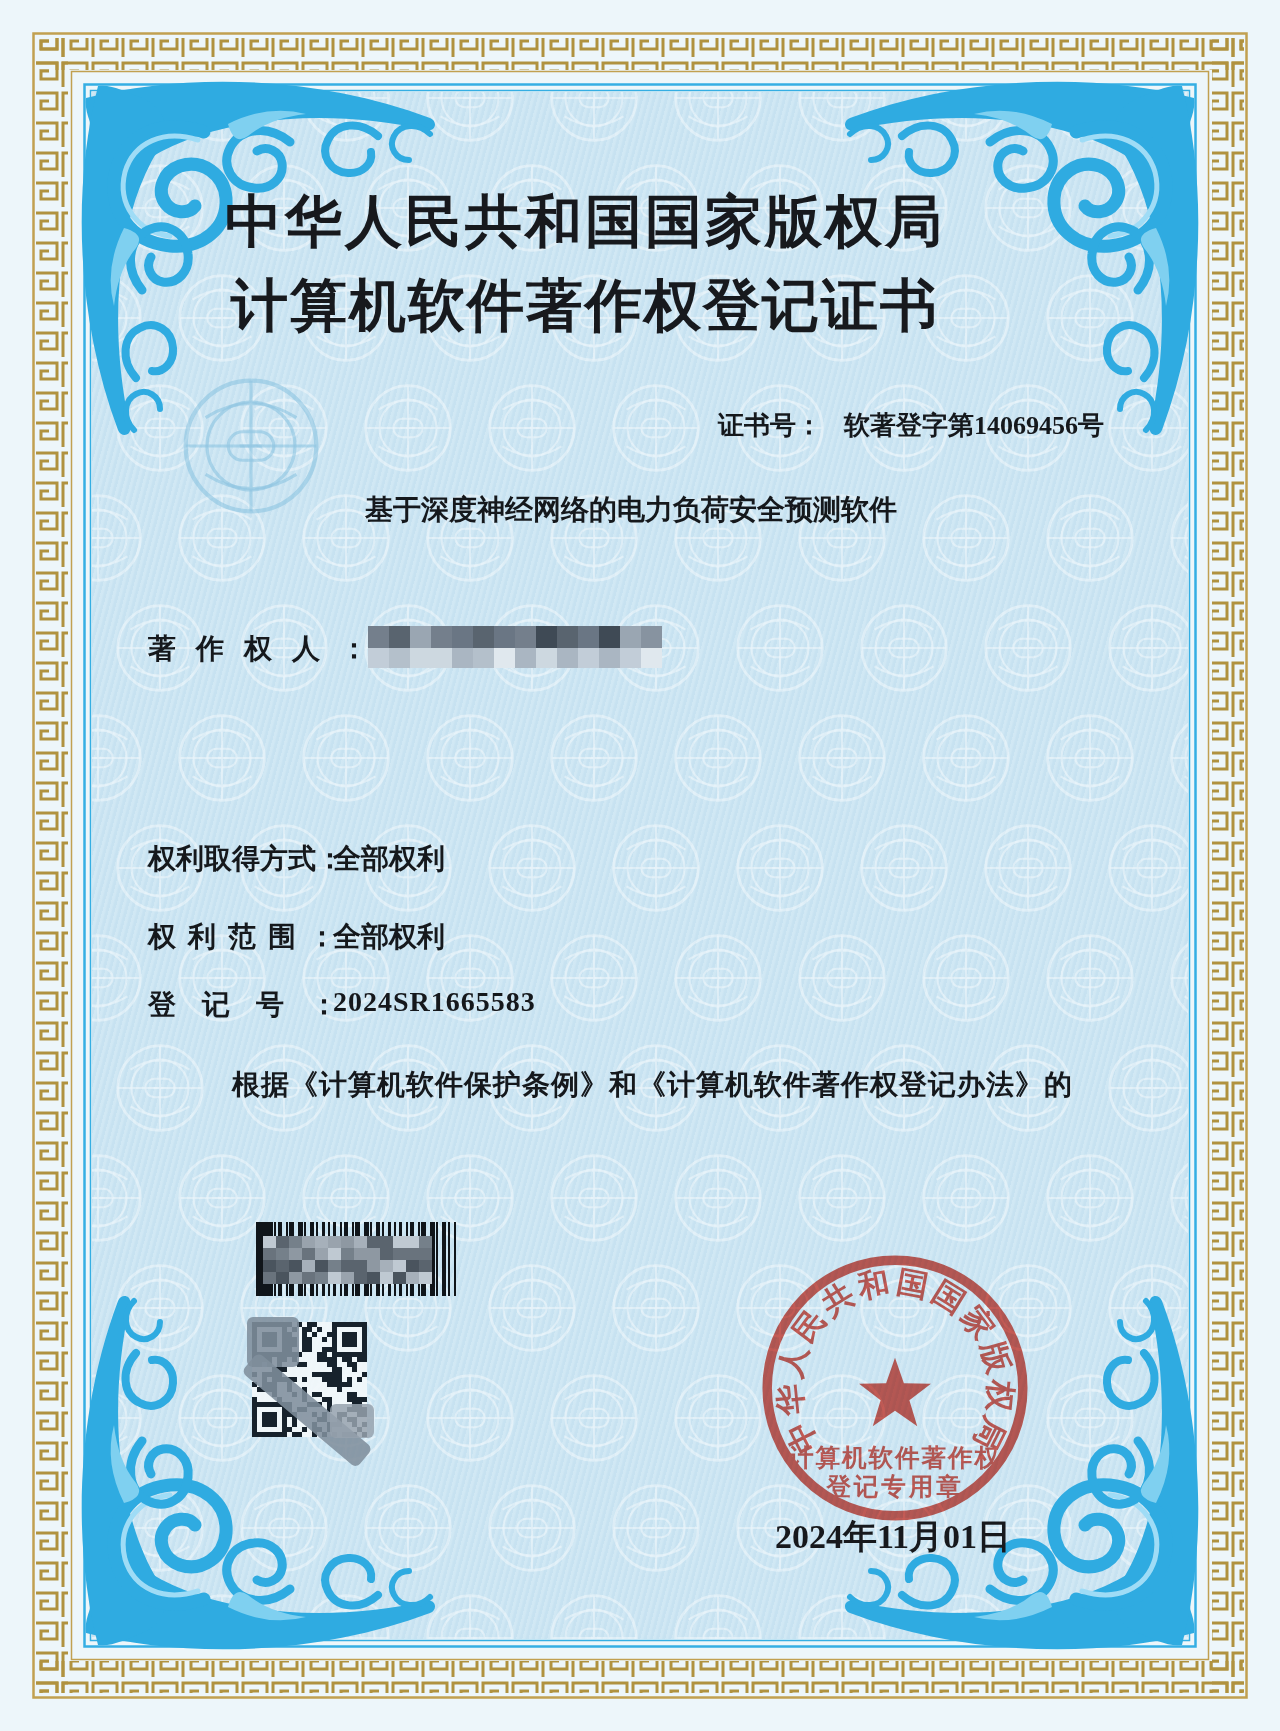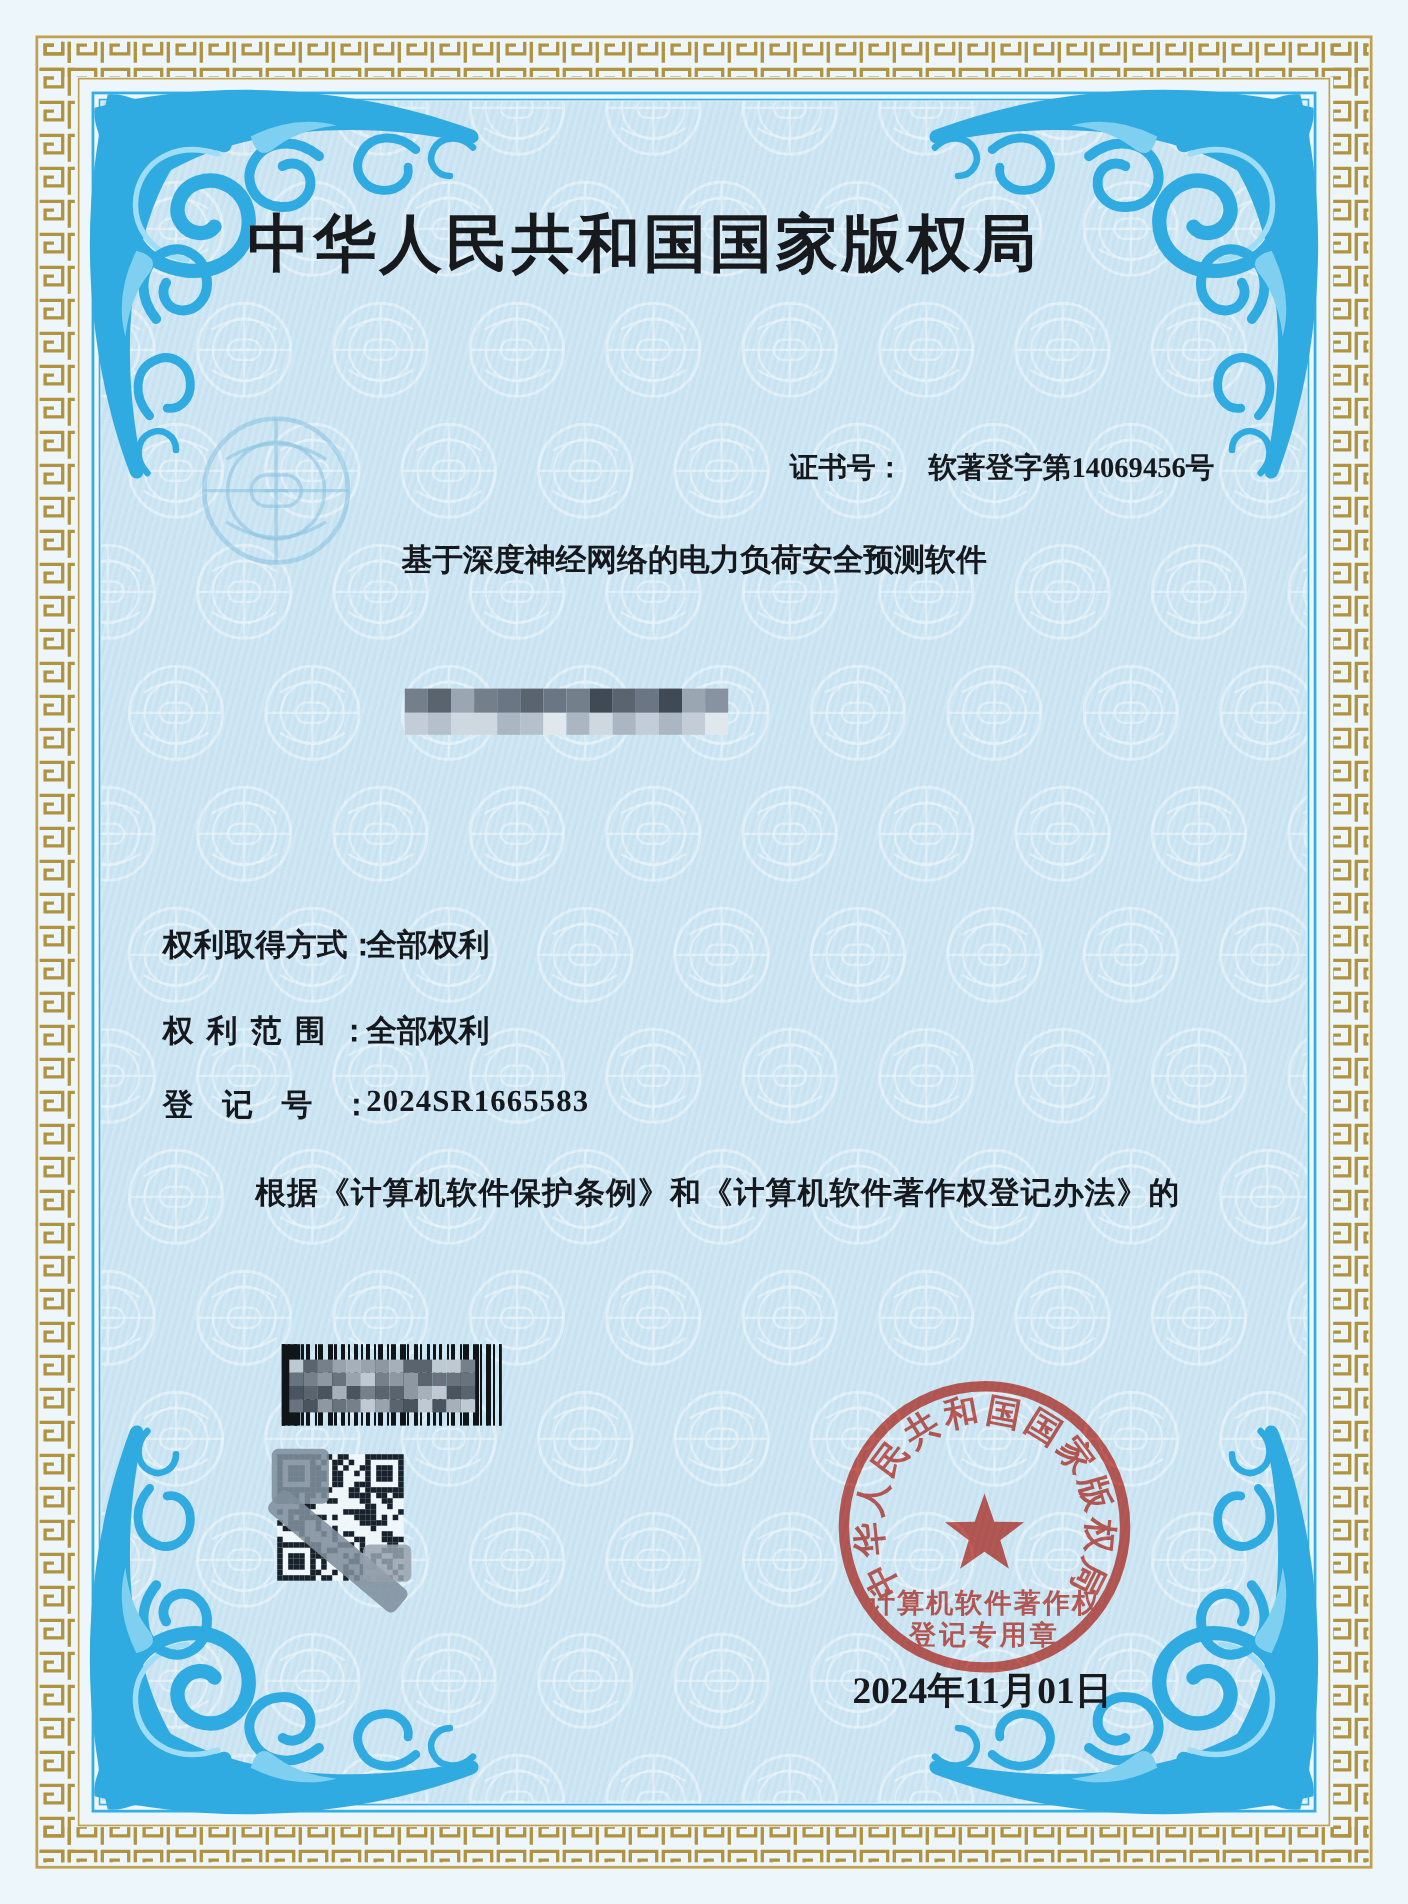--- a/index.html
+++ b/index.html
@@ -1116,29 +1116,31 @@
     <rect x="84.5" y="84.5" width="1111" height="1562" fill="none" stroke="#35aee3" stroke-width="2.5"></rect>
     <rect x="90.5" y="90.5" width="1099" height="1550" fill="none" stroke="#35aee3" stroke-width="1.5"></rect>
 
     <use href="#flourish" transform="translate(78,78)"></use>
     <use href="#flourish" transform="translate(1202,78) scale(-1,1)"></use>
     <use href="#flourish" transform="translate(78,1653) scale(1,-1)"></use>
     <use href="#flourish" transform="translate(1202,1653) scale(-1,-1)"></use>
   </svg>
 
   <div class="title title1">中华人民共和国国家版权局</div>
+  <div class="title title2">计算机软件著作权登记证书</div>
 
   <div class="certno">
     <span>证书号：</span><span class="gap"></span><span>软著登字第14069456号</span>
   </div>
 
   <div class="fvalue name-block" style="left:365px; top:490px;">
     <div>基于深度神经网络的电力负荷安全预测软件</div>
   </div>
 
+  <div class="flabel ls20" style="top:630px;">著作权人：</div>
   <div class="owner-blur" id="owner-blur">
       <div class="mrow">
         <span style="display:block;width:21px;height:22px;background:#747f8c;"></span>
         <span style="display:block;width:21px;height:22px;background:#59646f;"></span>
         <span style="display:block;width:21px;height:22px;background:#9aa6b2;"></span>
         <span style="display:block;width:21px;height:22px;background:#747f8c;"></span>
         <span style="display:block;width:21px;height:22px;background:#6a7684;"></span>
         <span style="display:block;width:21px;height:22px;background:#59646f;"></span>
         <span style="display:block;width:21px;height:22px;background:#6a7684;"></span>
         <span style="display:block;width:21px;height:22px;background:#747f8c;"></span>

